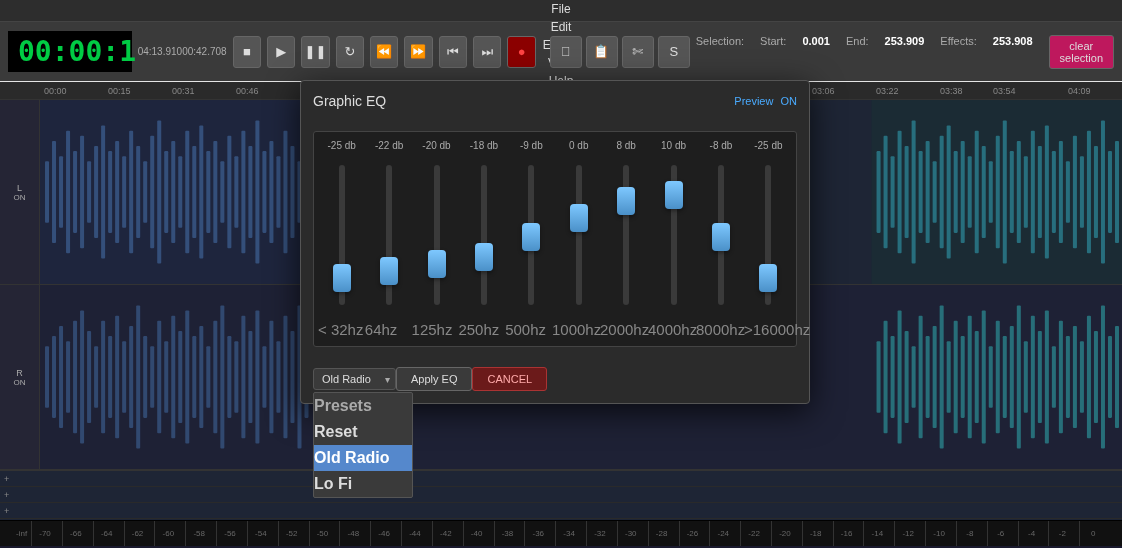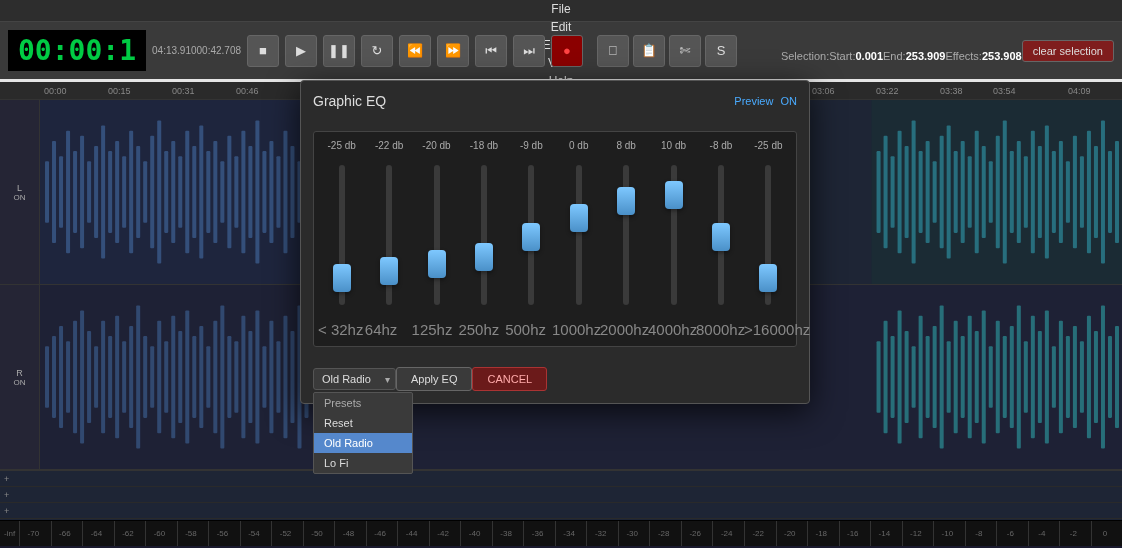--- a/index.html
+++ b/index.html
@@ -31,21 +31,21 @@
     }
 
     
     #transport {
       background: #3a3a3a;
       height: 60px;
       display: flex;
       align-items: center;
       padding: 4px 8px;
       gap: 6px;
-      border-bottom: 3px solid #e5e5e5;
+      border-bottom: 1px solid #e5e5e5;
     }
     #time-display {
       background: #000;
       color: #00cc44;
       font-family: monospace;
       font-size: 28px;
       font-weight: bold;
       padding: 4px 10px;
       min-width: 110px;
       text-align: center;
@@ -68,29 +68,29 @@
       display: flex;
       align-items: center;
       justify-content: center;
       font-size: 13px;
     }
     .transport-btn.record { background: #8b0000; color: #ff4444; }
 
     #selection-info {
       margin-left: auto;
       display: flex;
-      align-items: flex-end;
-      gap: 0;
+      align-items: flex-start;
+      gap: 16px;
       color: #ccc;
       font-size: 11px;
     }
     .sel-label { color: #aaa; }
     .sel-val { color: #fff; font-weight: bold; }
     #clear-selection-btn {
-      background: #7f1d1d;
+      background: #be185d;
       border: 1px solid #666;
       border-radius: 3px;
       color: #ddd;
       padding: 4px 10px;
       cursor: pointer;
       font-size: 11px;
     }
 
     
     #timeline-ruler {
@@ -162,21 +162,21 @@
       padding: 0 4px;
     }
 
     
     #level-bar {
       background: #111;
       height: 26px;
       border-top: 1px solid #000;
       display: flex;
       align-items: center;
-      padding: 0 4px;
+      padding: 0 16px;
       font-size: 8px;
       color: #666;
       gap: 4px;
       overflow: hidden;
     }
     .level-tick {
       flex: 1;
       text-align: center;
       border-left: 1px solid #333;
       height: 100%;
@@ -320,24 +320,25 @@
       top: 100%;
       left: 0;
       background: #3a3a3a;
       border: 1px solid #555;
       border-radius: 2px;
       min-width: 100px;
       z-index: 200;
       margin-top: 2px;
     }
     .preset-menu-item {
-      padding: 4px 10px;
-      font-size: 11px;
+      padding: 4px 0;
+      font-size: 16px;
       color: #ddd;
       cursor: pointer;
+      font-weight: bold;
     }
     .preset-menu-item.selected {
       background: #5588cc;
       color: #fff;
     }
     .preset-menu-item.header-item {
       color: #aaa;
       cursor: default;
     }
 

